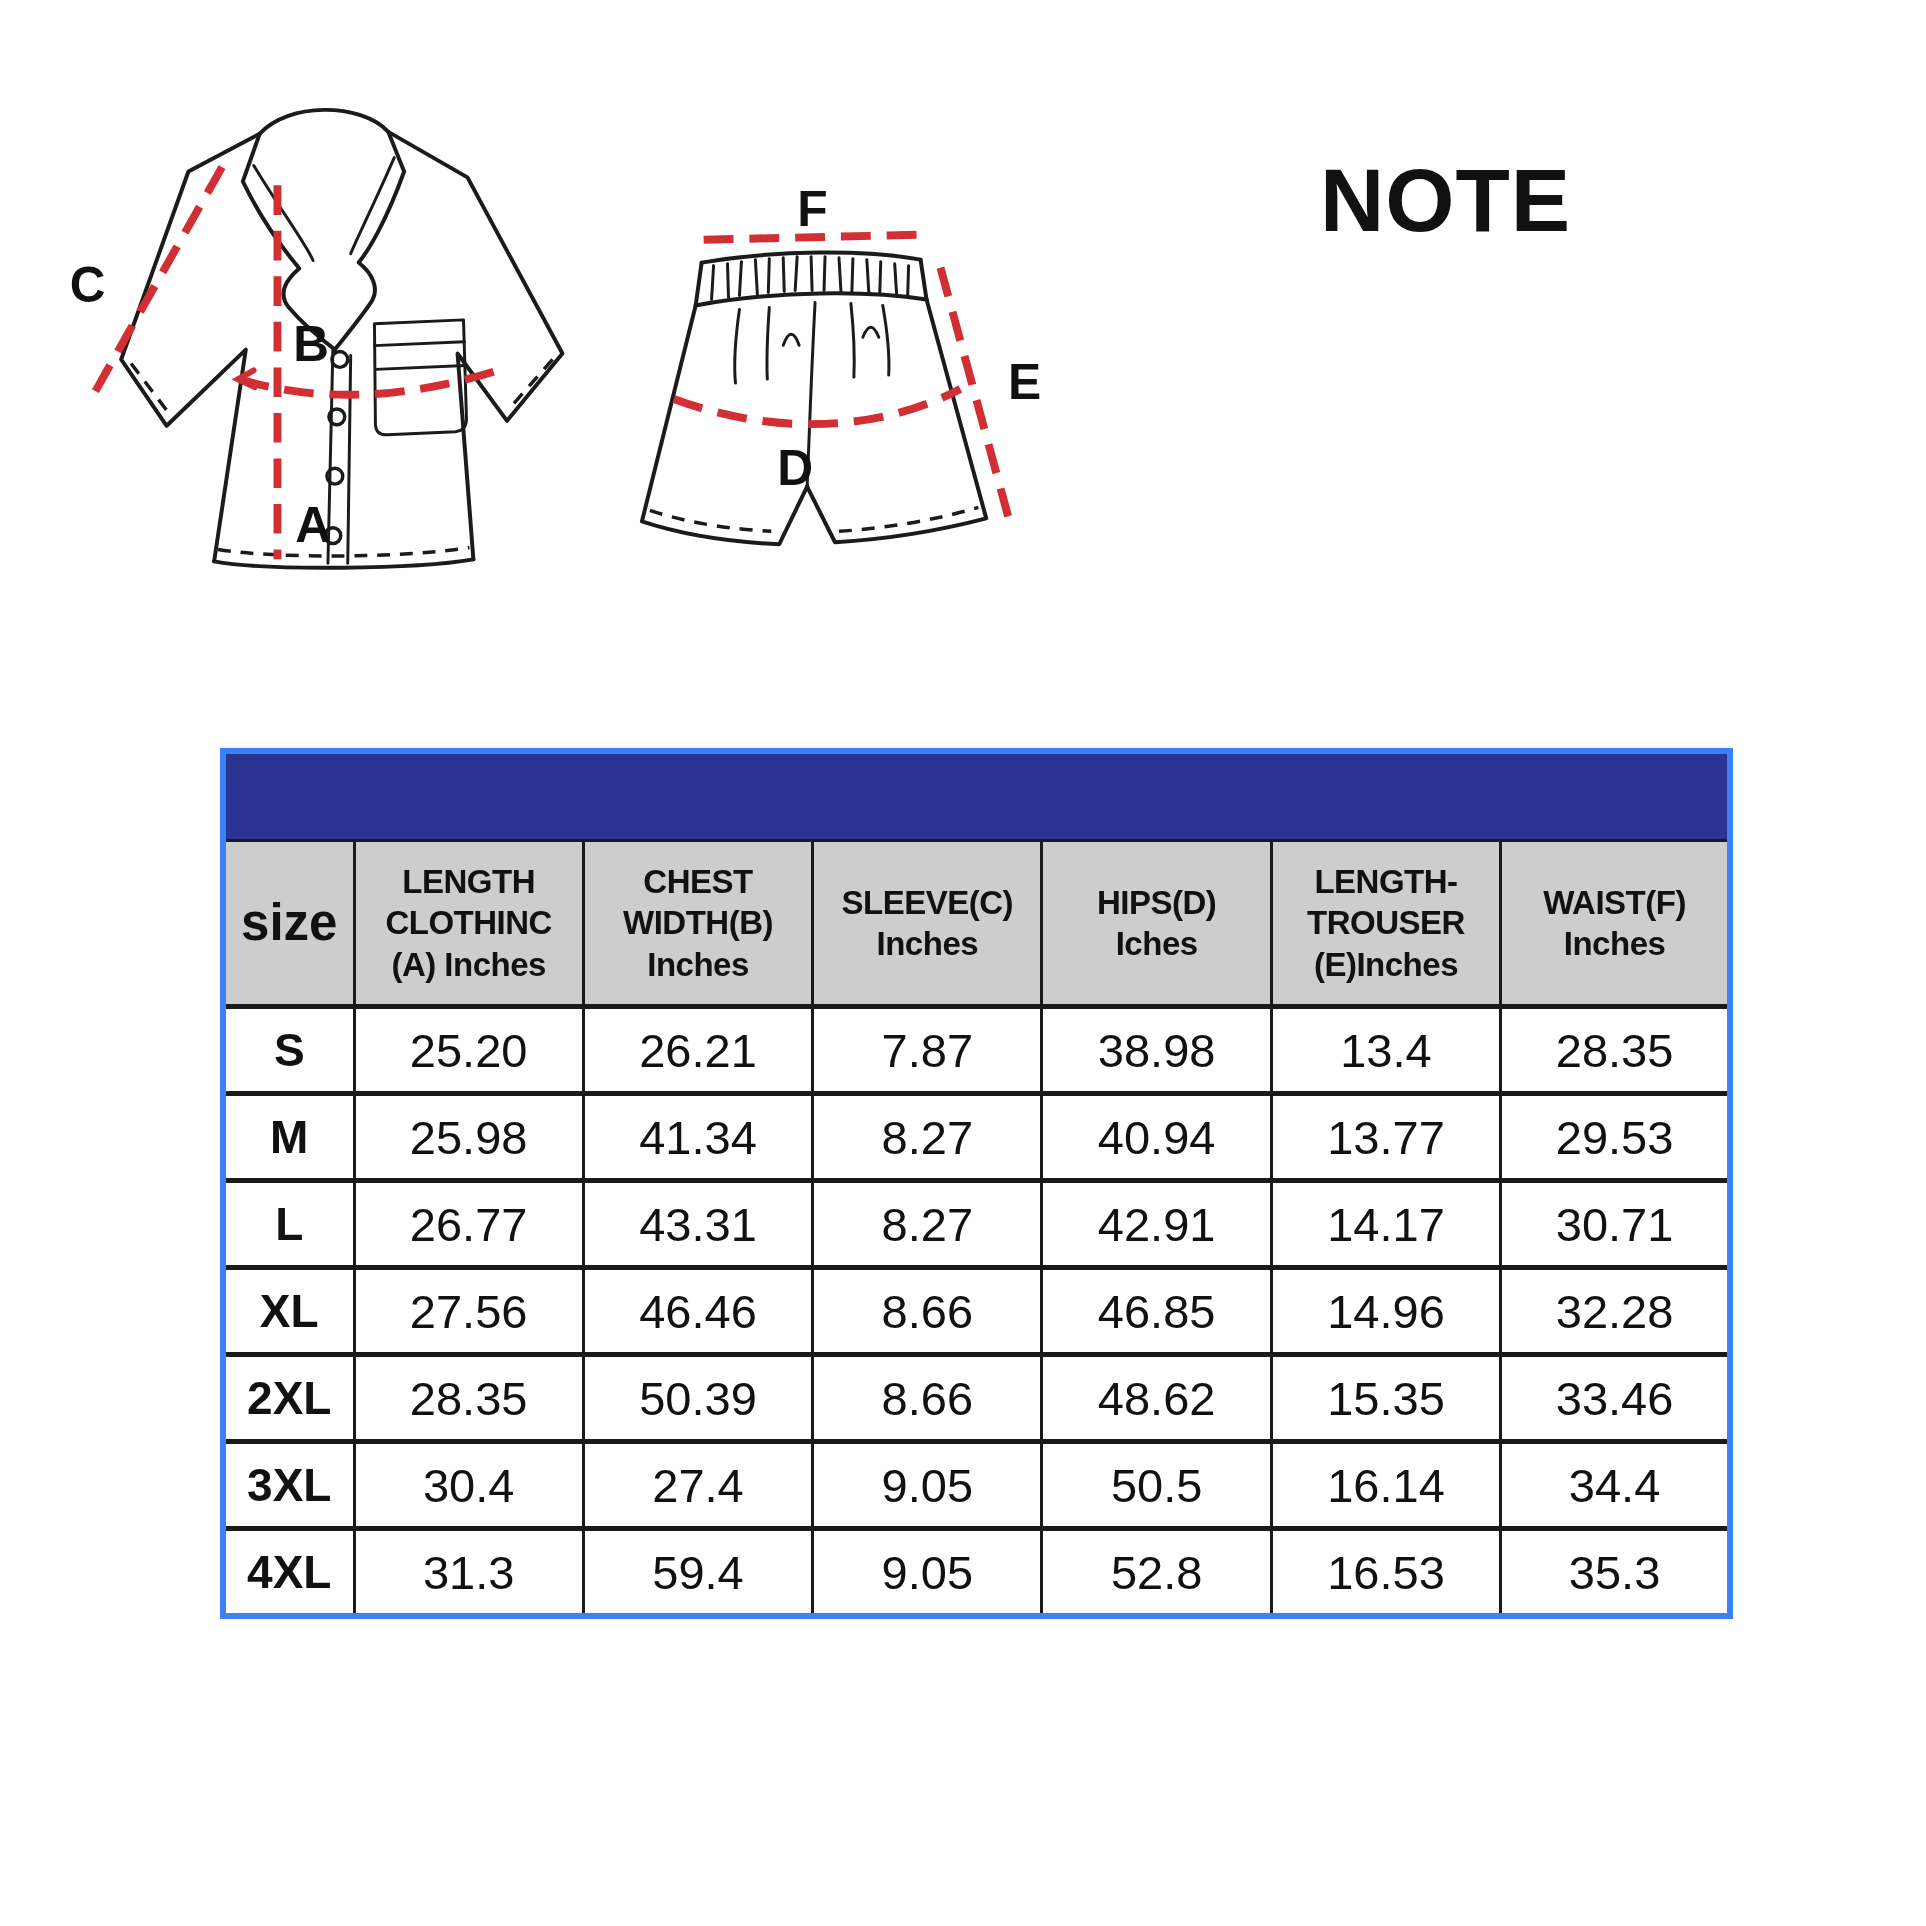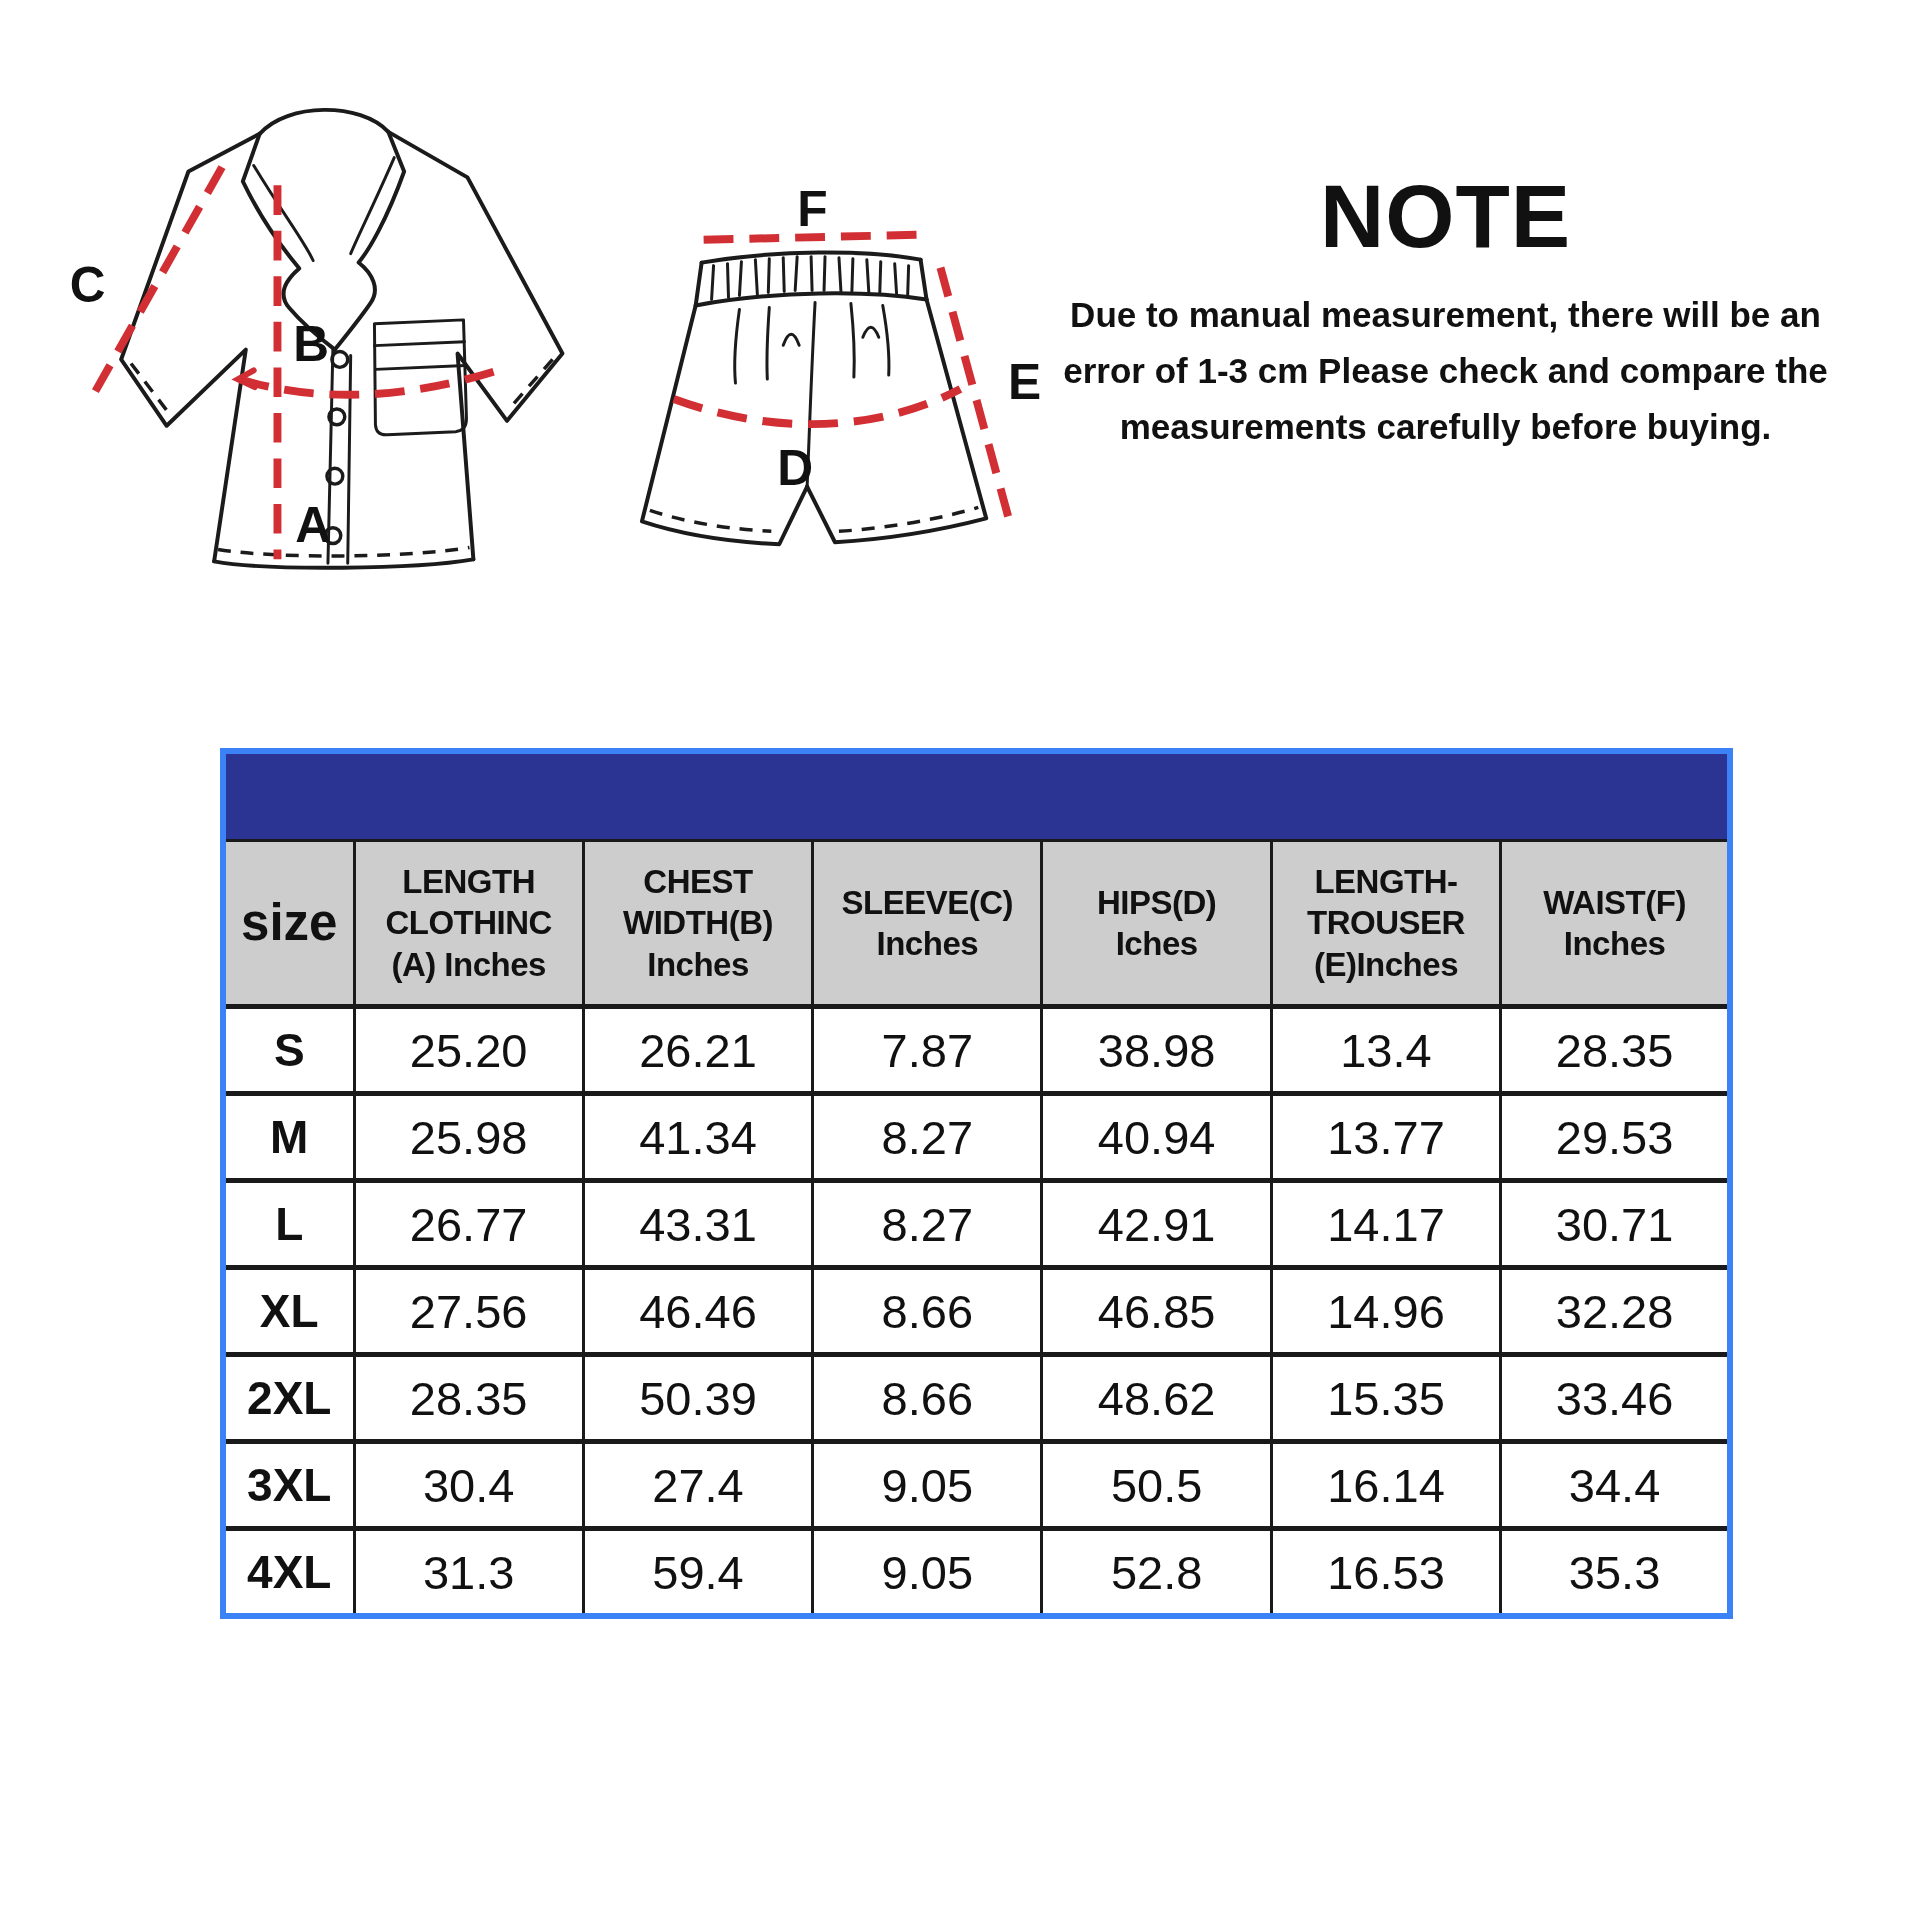--- a/index.html
+++ b/index.html
@@ -16,21 +16,21 @@
   .shirt-svg{position:absolute;left:40px;top:94px;width:564px;height:525px;}
   .shorts-svg{position:absolute;left:612px;top:188px;width:438px;height:408px;}
   .garment{stroke:#1b1b1b;stroke-width:4;fill:none;stroke-linecap:round;stroke-linejoin:round;}
   .garment-thin{stroke:#1b1b1b;stroke-width:3;fill:none;stroke-linecap:round;stroke-linejoin:round;}
   .stitch{stroke:#1b1b1b;stroke-width:3.5;fill:none;stroke-dasharray:13 10;stroke-linecap:butt;}
   .measure{stroke-width:8;fill:none;stroke-dasharray:30 16;stroke-linecap:butt;}
   .measure-arrow{stroke-width:6;fill:none;stroke-linecap:round;}
   .diagram-label{font-family:"Liberation Sans",sans-serif;font-weight:bold;font-size:50px;fill:#111;}
   
   .note{position:absolute;left:1010px;top:156px;width:871px;text-align:center;}
-  .note-title{font-size:89px;font-weight:bold;letter-spacing:1px;line-height:1;margin:16px 0 26px 0;}
+  .note-title{font-size:89px;font-weight:bold;letter-spacing:1px;line-height:1;margin:0 0 26px 0;}
   .note-body{font-size:35px;font-weight:bold;line-height:1.6;white-space:pre-line;margin:0;}
   
   .size-table{
     position:absolute;left:220px;top:748px;width:1513px;
     border-collapse:collapse;table-layout:fixed;
     font-family:"Liberation Sans",sans-serif;
   }
   .size-table td{border:3px solid #1a1a1a;text-align:center;vertical-align:middle;overflow:hidden;}
   .size-table{border:6px solid #3b82f6;}
   .banner-cell{height:83px;border-bottom:4px solid #1a1a1a;}
@@ -121,23 +121,20 @@
     <path class="measure" stroke="#d22f35" d="M330,80 L398,330"></path>
     <path class="measure" stroke="#d22f35" d="M62,212 C165,250 270,244 350,202"></path>
 
     <text class="diagram-label" x="186" y="38">F</text>
     <text class="diagram-label" x="398" y="212">E</text>
     <text class="diagram-label" x="166" y="298">D</text>
   </svg>
 
   <div class="note">
     <div class="note-title">NOTE</div>
-    <p class="note-body">Due to manual measurement, there will be an
-error of 1-3 cm Please check and compare the
-measurements carefully before buying.</p>
   </div>
 
   <table class="size-table">
     <colgroup>
       <col style="width:131px">
       <col>
         <col>
         <col>
       <col>
         <col>

